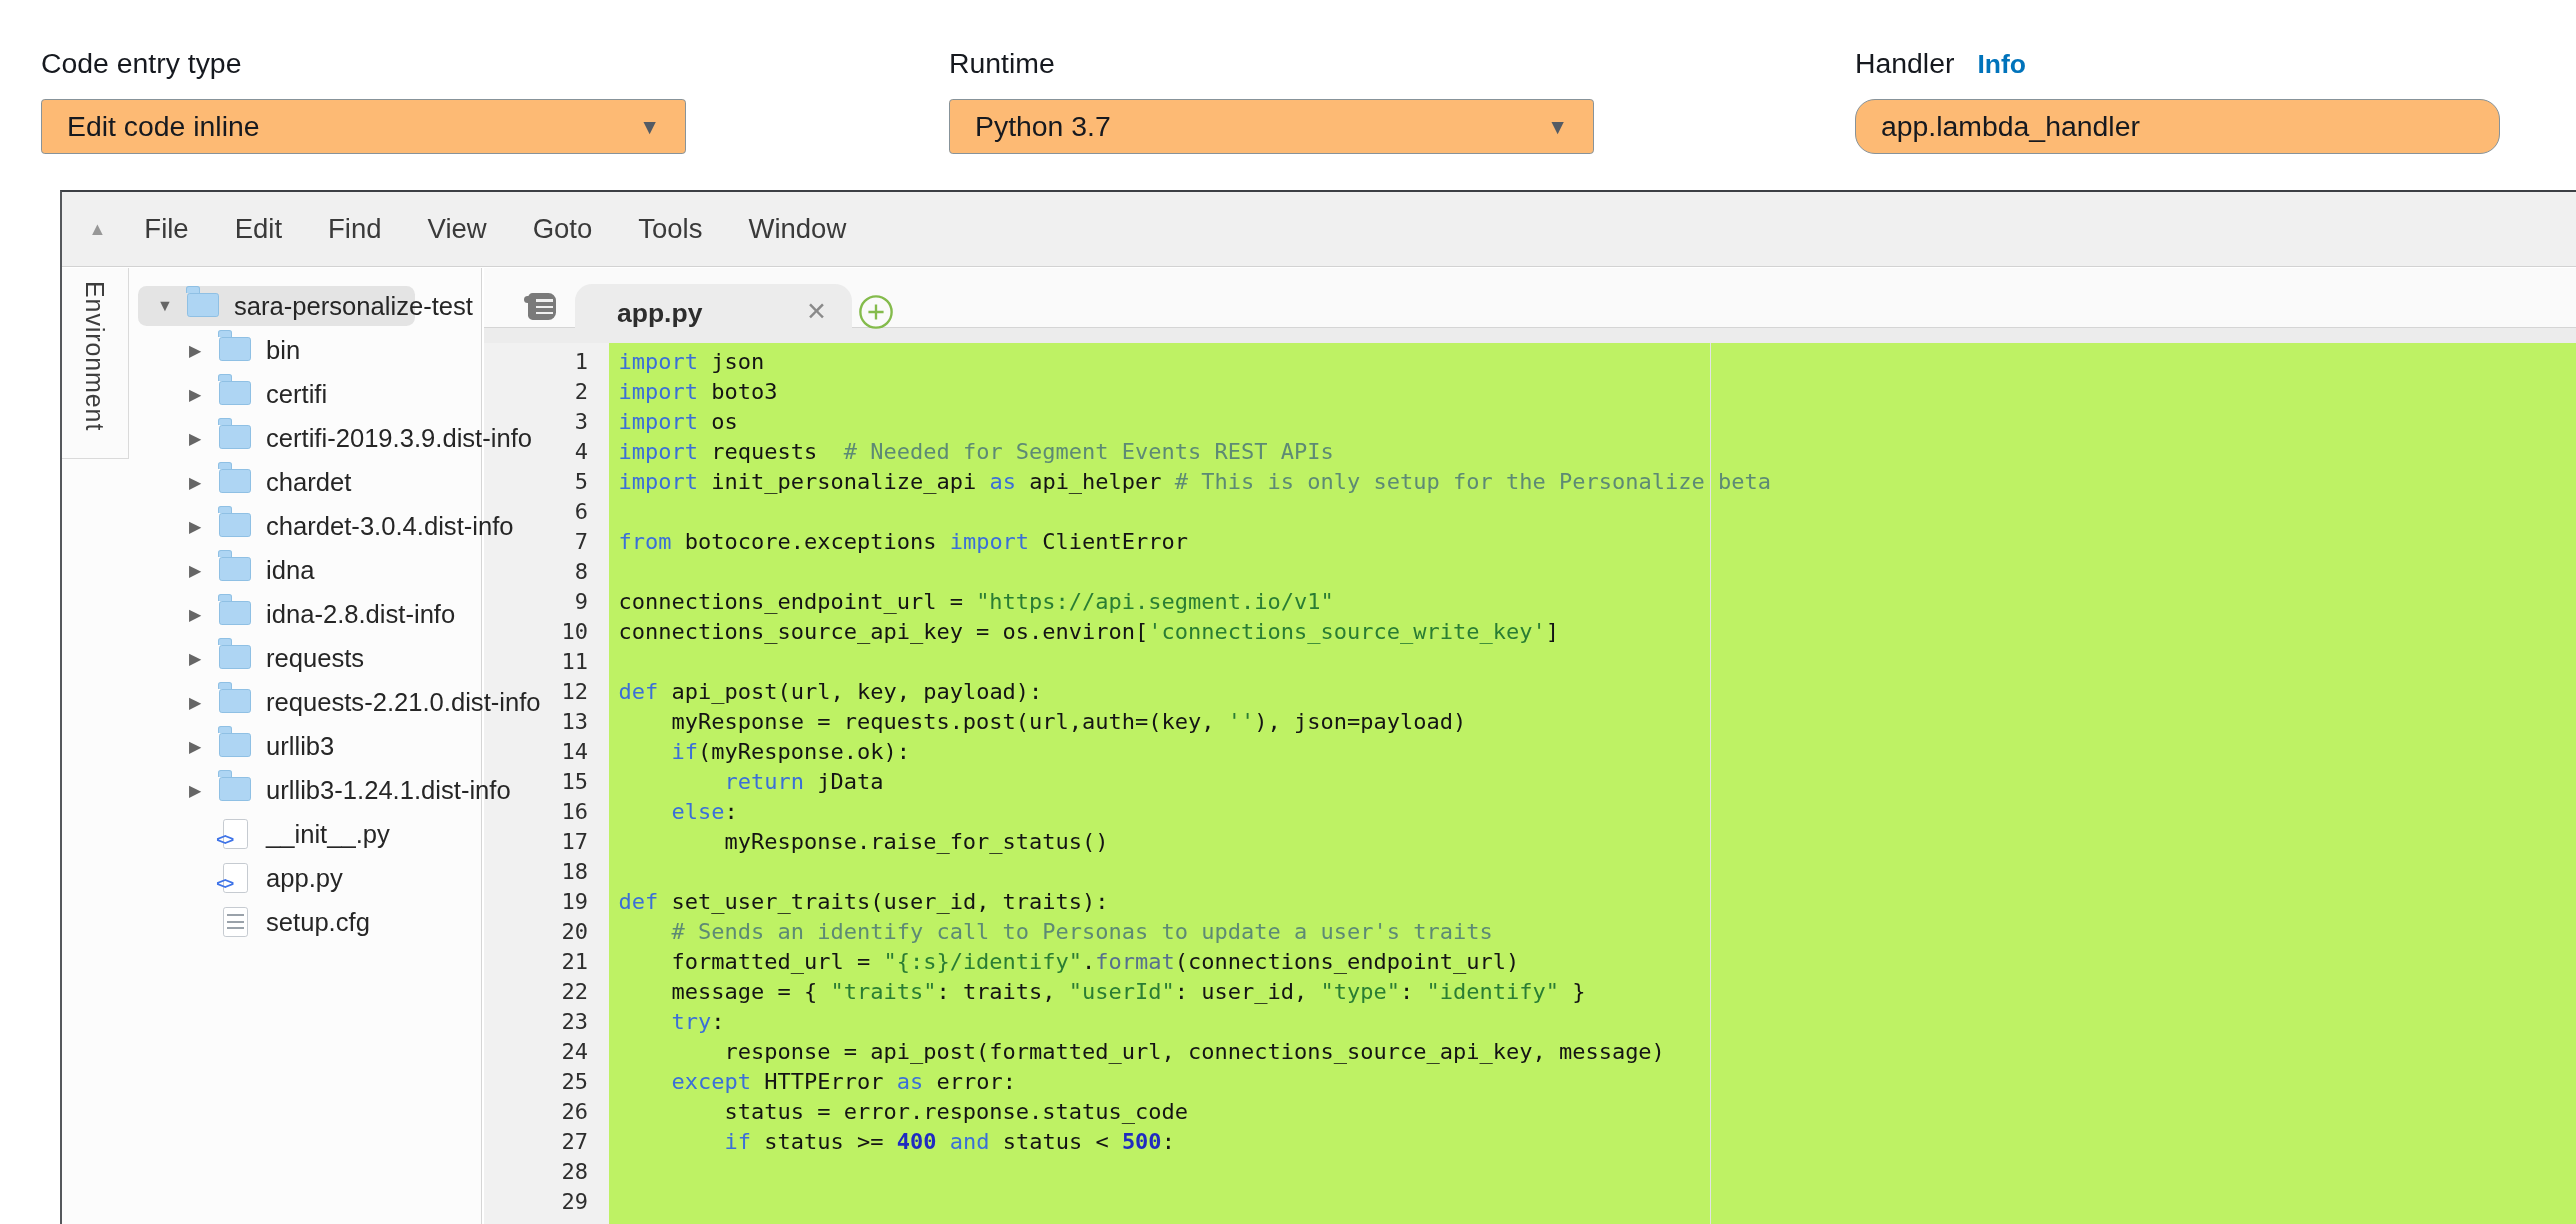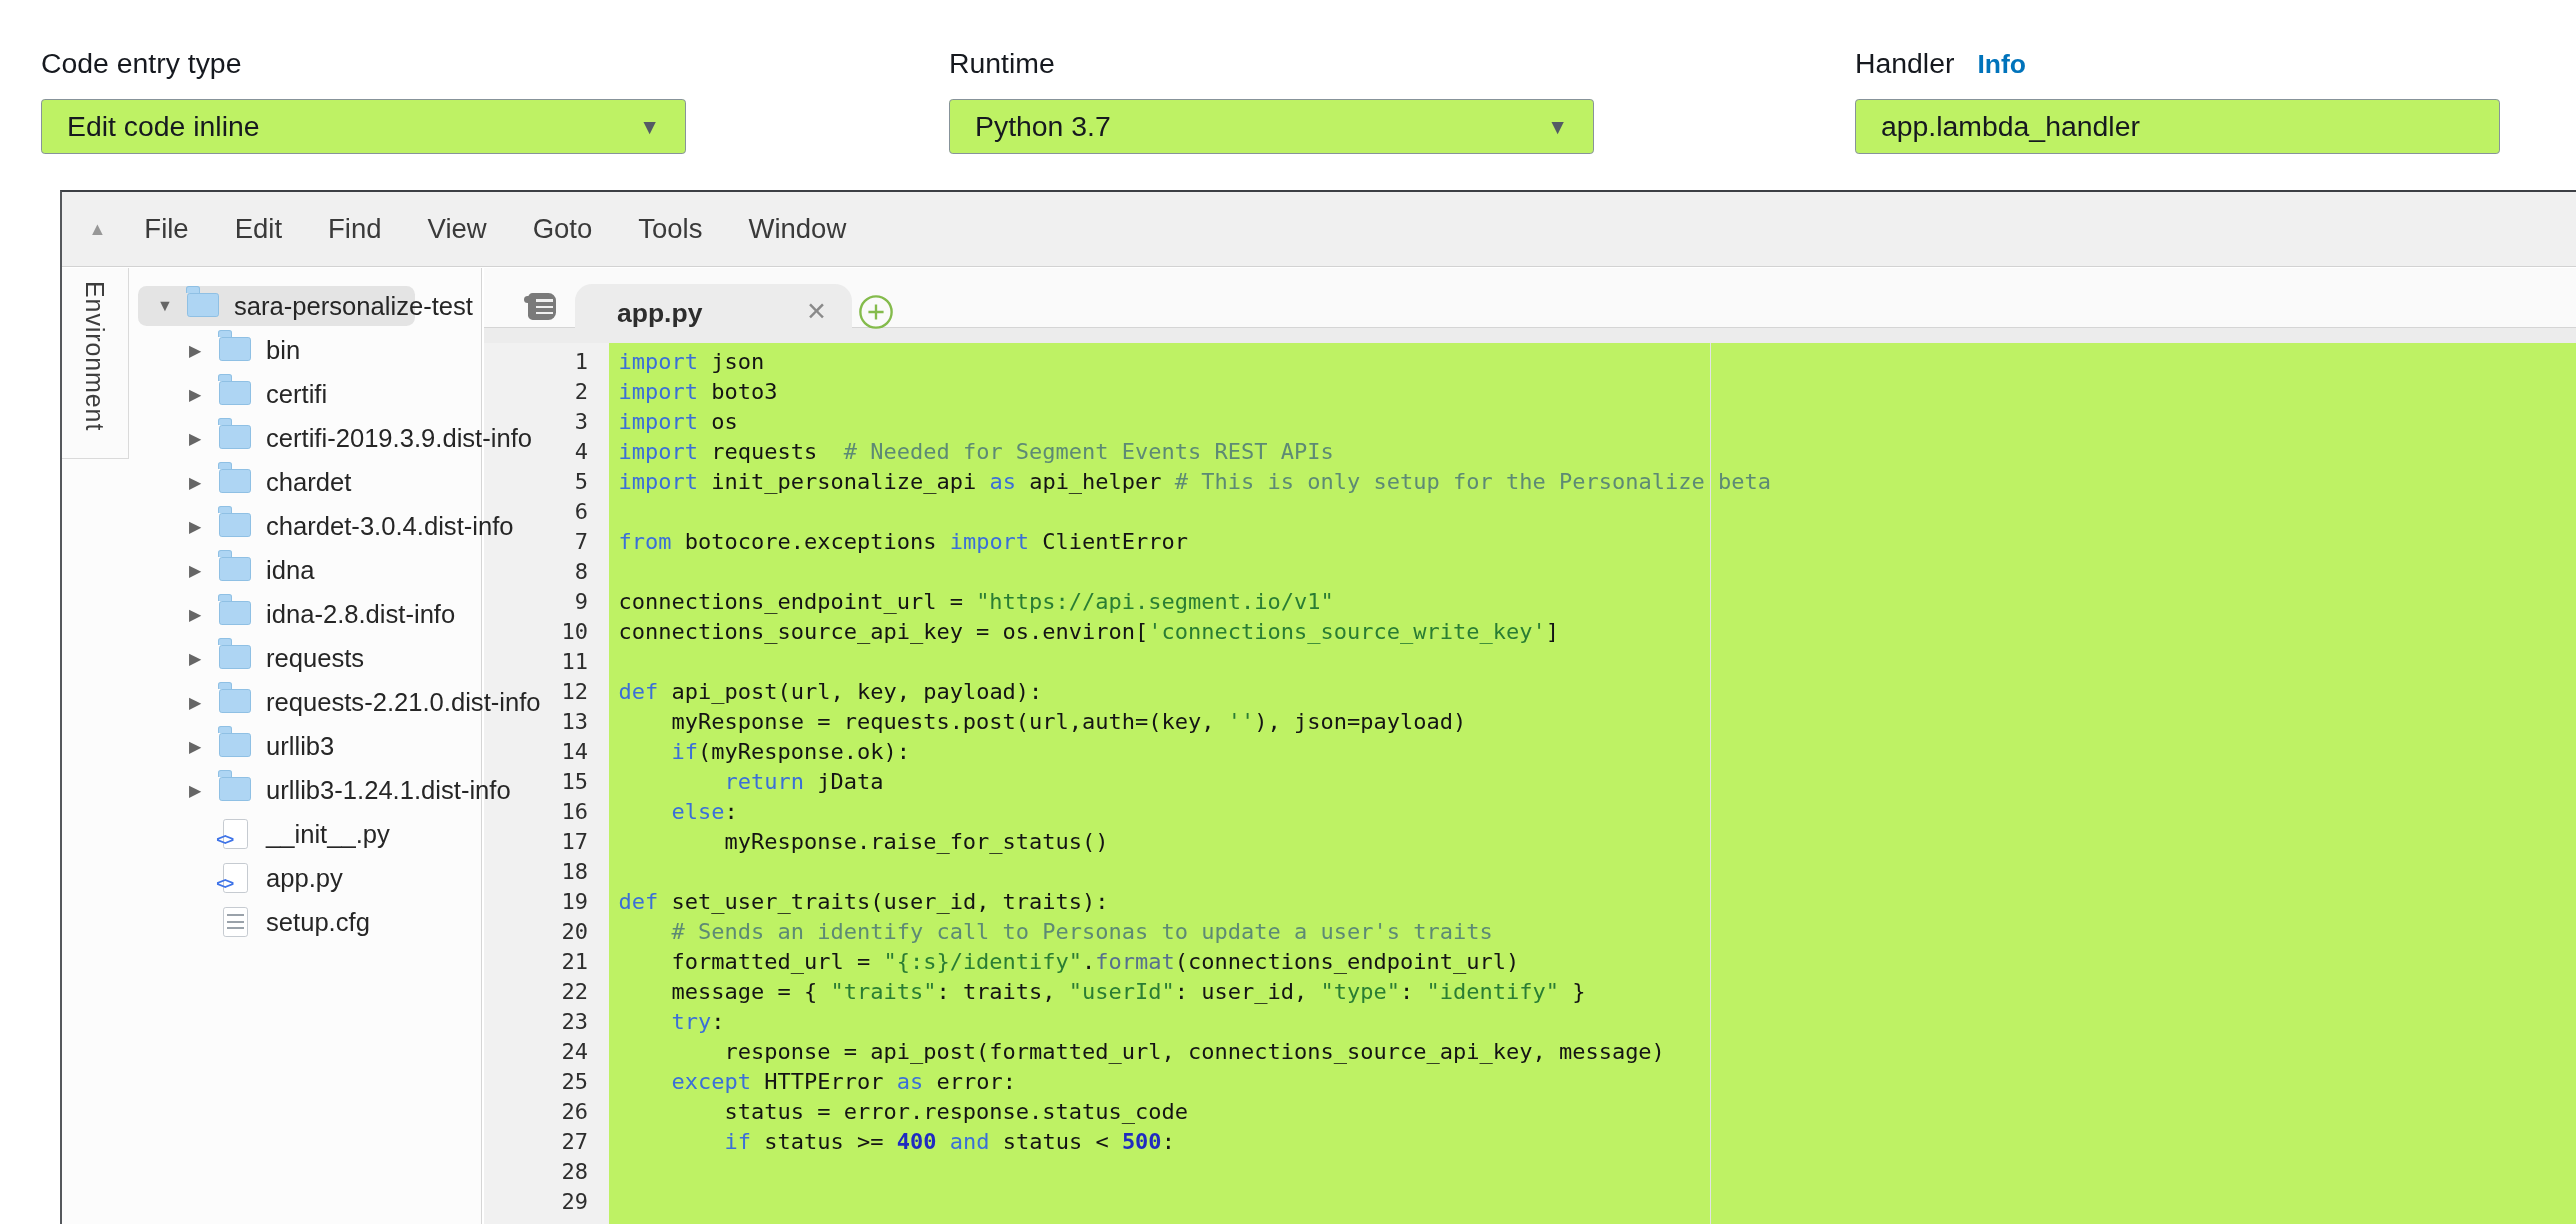--- a/index.html
+++ b/index.html
@@ -6,25 +6,25 @@
   body{
     width:2576px;height:1225px;overflow:hidden;background:#ffffff;
     font-family:"Liberation Sans",sans-serif;color:#16191f;position:relative;
   }
   
   .field{position:absolute;top:44px;}
   .field .lbl-row{display:flex;align-items:flex-end;gap:23px;height:36px;}
   .field label{font-size:28.4px;color:#16191f;}
   .info-link{font-size:26.5px;font-weight:bold;color:#0073bb;cursor:pointer;}
   .control{margin-top:19px;width:645px;height:55px;box-sizing:border-box;
-    background:#bef264;border:1.9px solid #87939a;border-radius:3.8px;
+    background:#fdba74;border:1.9px solid #87939a;border-radius:3.8px;
     display:flex;align-items:center;justify-content:space-between;
     padding:0 25px;font-size:28.4px;color:#16191f;}
   .control .caret{color:#545b64;font-size:21px;}
-  input.control{display:block;padding:4px 25px;font-family:"Liberation Sans",sans-serif;}
+  input.control{display:block;padding:4px 25px;font-family:"Liberation Sans",sans-serif;border-radius:20px;}
   .f1{left:41px;} .f2{left:949px;} .f3{left:1855px;}
 
   
   .ide{position:absolute;left:60px;top:190px;right:0;bottom:0;
     border-top:2.8px solid #3d4045;border-left:2.8px solid #55585c;background:#fff;}
   .menubar{height:74px;background:#f0f0f0;border-bottom:1.9px solid #d2d2d2;
     display:flex;align-items:center;font-size:27.5px;color:#3a3a3a;}
   .collapse-tri{color:#979797;font-size:18px;margin:0 15px 0 26.5px;}
   .menu-item{padding:0 23px;cursor:default;}
   .ide-body{position:absolute;top:76px;left:0;right:0;bottom:0;}

